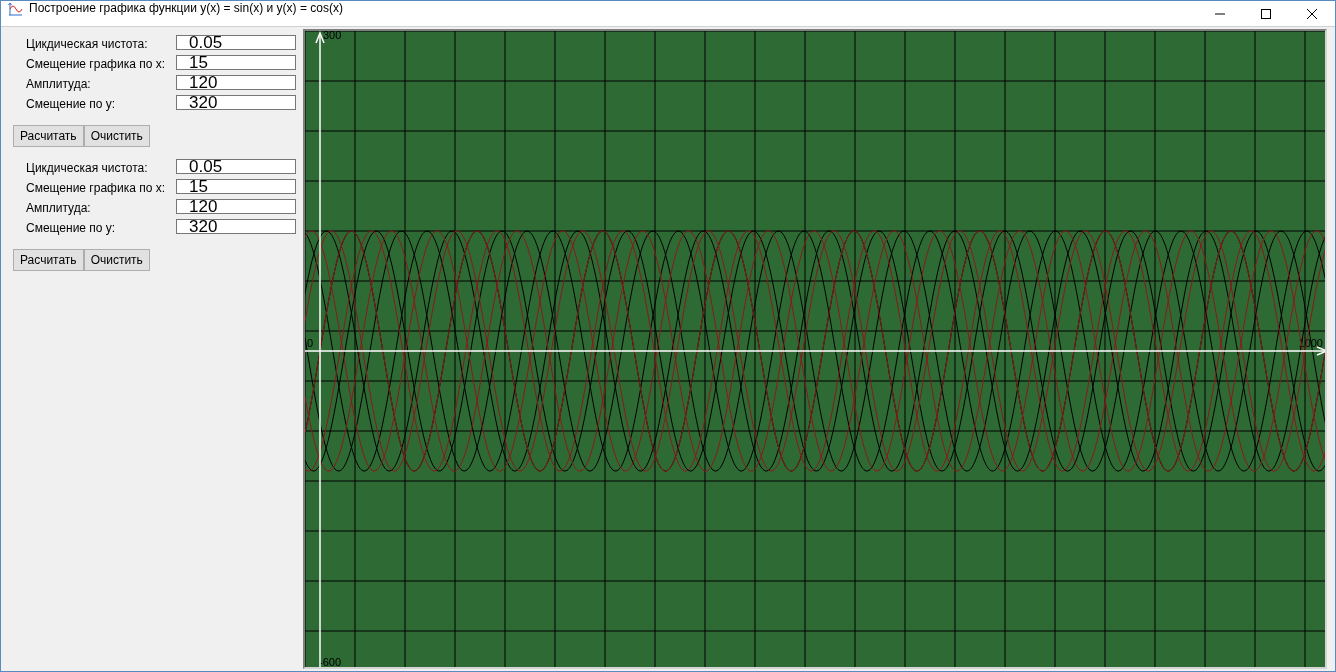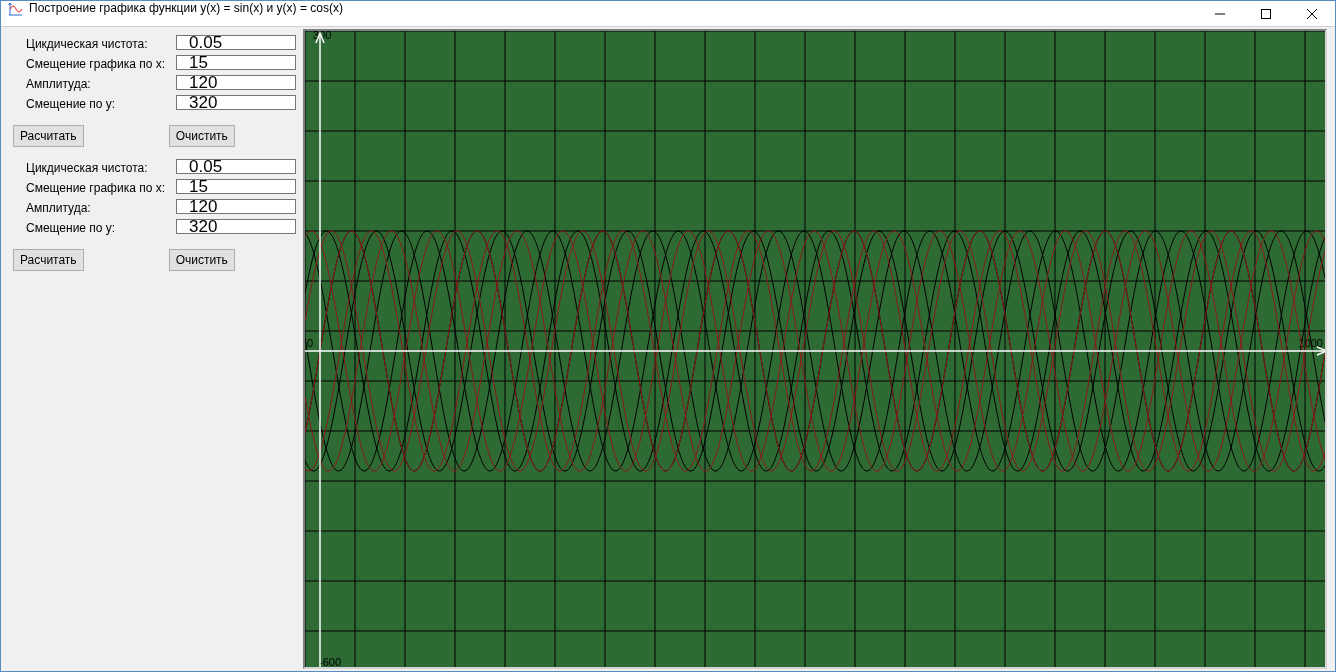--- a/index.html
+++ b/index.html
@@ -65,21 +65,20 @@
   .inp {
     border: 1px solid #767676;
     height: 15px;
     padding: 1px 12px;
     background: #fff;
     font-family: inherit;
     font-size: 17px;
   }
   .btnrow {
     display: flex;
-    gap: 85px;
     padding: 12px 10px 12px 12px;
   }
   .btn {
     border: 1px solid #adadad;
     background: #e1e1e1;
     padding: 3px 6px;
     font-family: inherit;
     font-size: 12px;
     cursor: pointer;
   }
@@ -168,21 +167,21 @@
       <div class="btnrow">
         <button class="btn">Расчитать</button>
         <button class="btn">Очистить</button>
       </div>
 
     </div>
 
     <div class="canvas-area">
       <div class="canvas" id="canvas">
 
-        <span class="axis-label" id="lbl-ytop" style="left:8px; top:-2px;">300</span>
+        <span class="axis-label" id="lbl-ytop" style="left:18px; top:-2px;">300</span>
         <span class="axis-label" id="lbl-ybot" style="left:14px; bottom:-1px;">-600</span>
         <span class="axis-label" id="lbl-xleft" style="left:2px; top:306px;">0</span>
         <span class="axis-label" id="lbl-xright" style="right:2px; top:306px;">1000</span>
       <svg width="1024" height="640">
             <line x1="0" y1="0" x2="0" y2="640" stroke="#000" stroke-width="1"></line>
             <line x1="50" y1="0" x2="50" y2="640" stroke="#000" stroke-width="1"></line>
             <line x1="100" y1="0" x2="100" y2="640" stroke="#000" stroke-width="1"></line>
             <line x1="150" y1="0" x2="150" y2="640" stroke="#000" stroke-width="1"></line>
             <line x1="200" y1="0" x2="200" y2="640" stroke="#000" stroke-width="1"></line>
             <line x1="250" y1="0" x2="250" y2="640" stroke="#000" stroke-width="1"></line>

